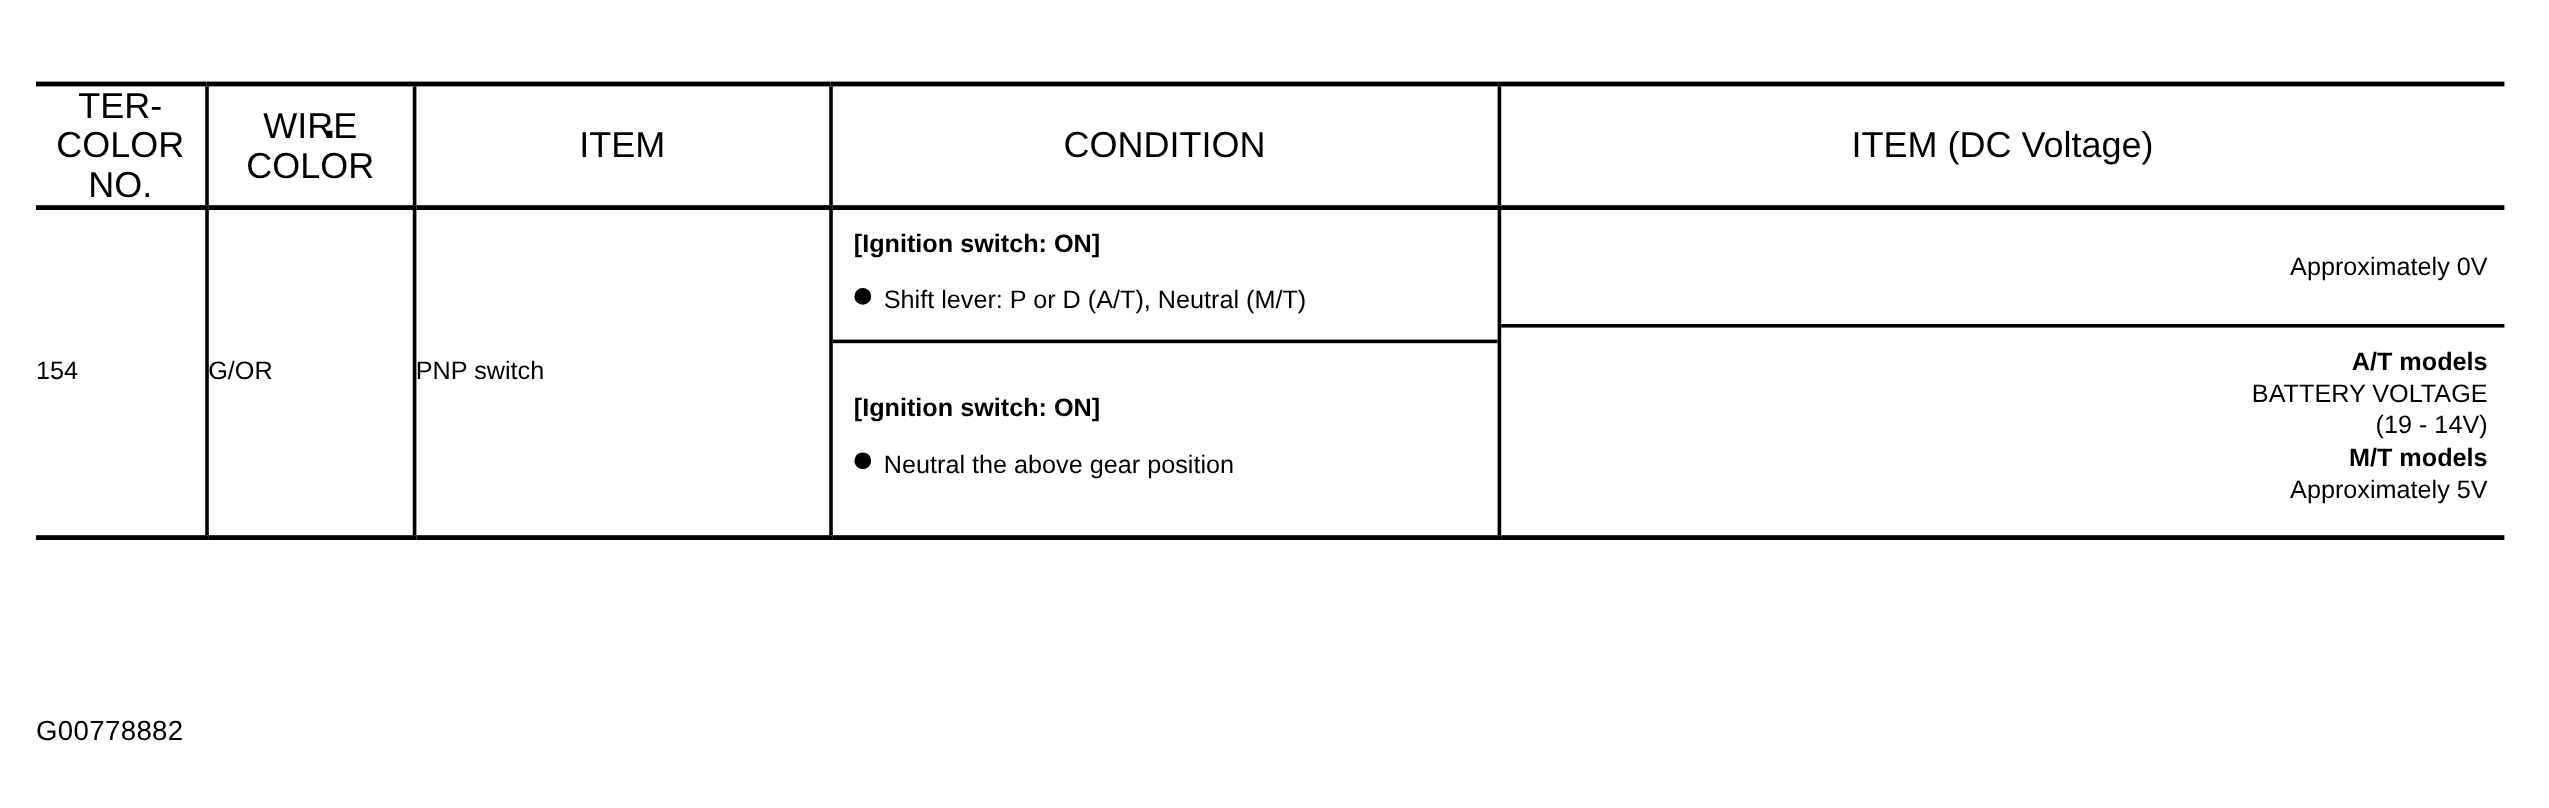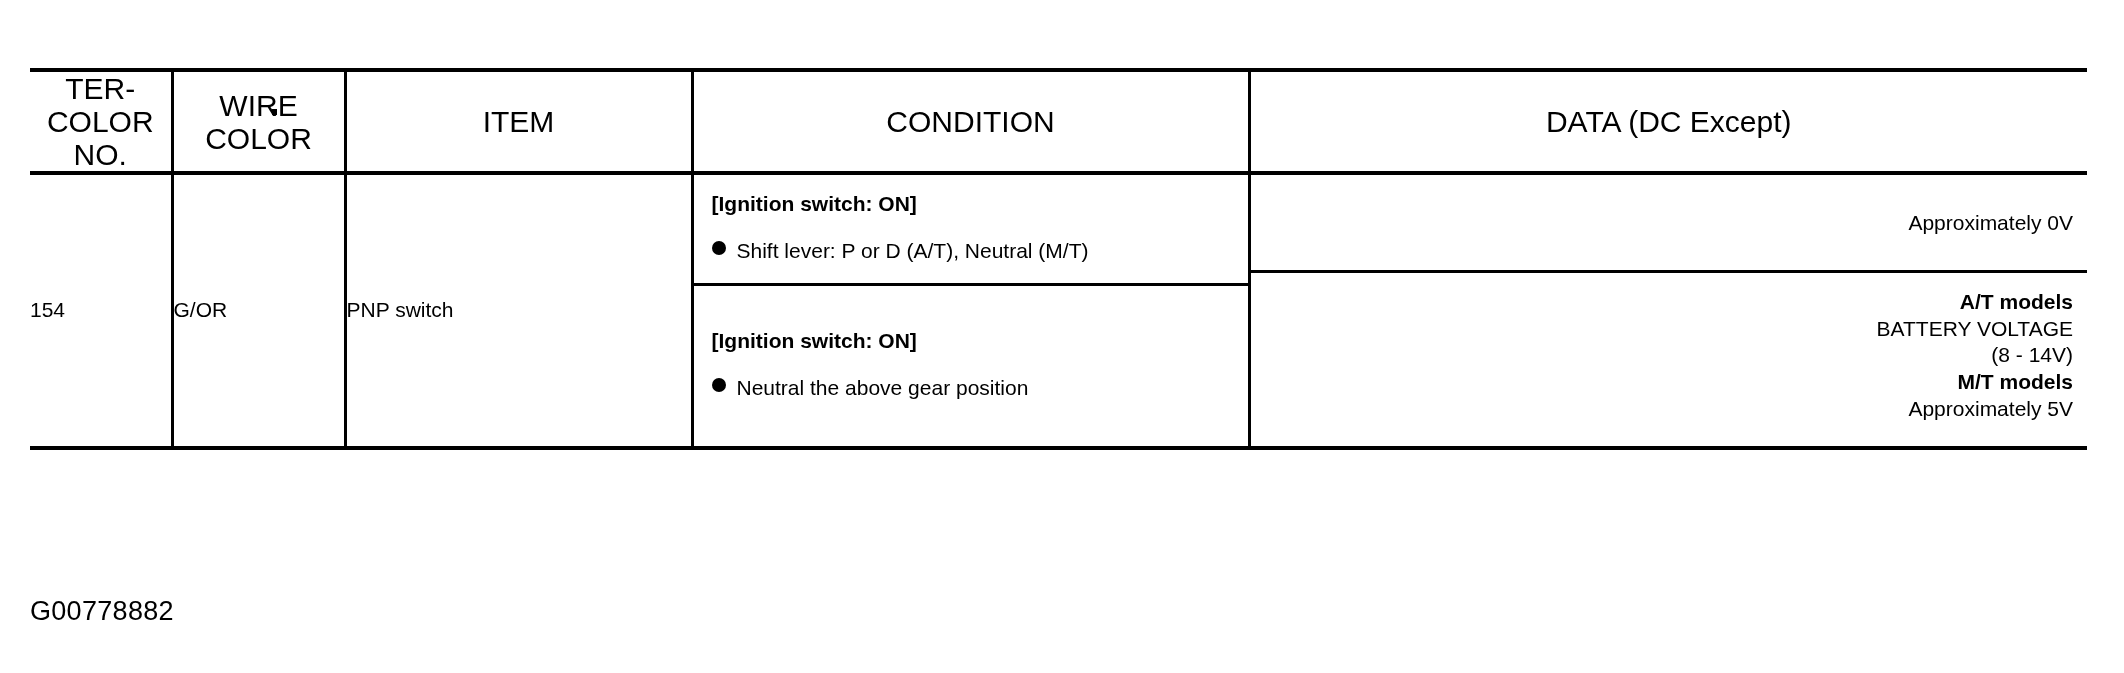--- a/index.html
+++ b/index.html
@@ -143,21 +143,21 @@
     vertical-align: 3px;
   }
 
   .data-line { display: block; white-space: nowrap; text-align: right; }
 
   
   .caption {
     position: absolute;
     left: 30px;
     top: 580px;
-    font-size: 27px;
+    font-size: 23px;
     letter-spacing: 0.3px;
   }
 </style>
 </head>
 <body>
 
 <div class="sheet">
 
   <table class="spec-table">
     <colgroup>
@@ -191,21 +191,21 @@
             <span>ITEM</span>
           </span>
         </td>
         <td class="head-cell v-right">
           <span class="hdr-stack">
             <span>CONDITION</span>
           </span>
         </td>
         <td class="head-cell">
           <span class="hdr-stack">
-            <span>DATA (DC Except)</span>
+            <span>ITEM (DC Voltage)</span>
           </span>
         </td>
       </tr>
     </thead>
 
     <tbody>
       <tr>
 
         <td class="body-cell cell-center v-right">154</td>
 
@@ -248,21 +248,21 @@
                 <div class="data-block">
                   <span class="data-line">Approximately 0V</span>
                 </div>
               </td>
             </tr>
             <tr>
               <td class="cond-lower">
                 <div class="data-block">
                   <span class="data-line bold">A/T models</span>
                   <span class="data-line">BATTERY VOLTAGE</span>
-                  <span class="data-line">(8 - 14V)</span>
+                  <span class="data-line">(19 - 14V)</span>
                   <span class="data-line bold">M/T models</span>
                   <span class="data-line">Approximately 5V</span>
                 </div>
               </td>
             </tr>
           </tbody>
             </table>
         </td>
 
       </tr>

